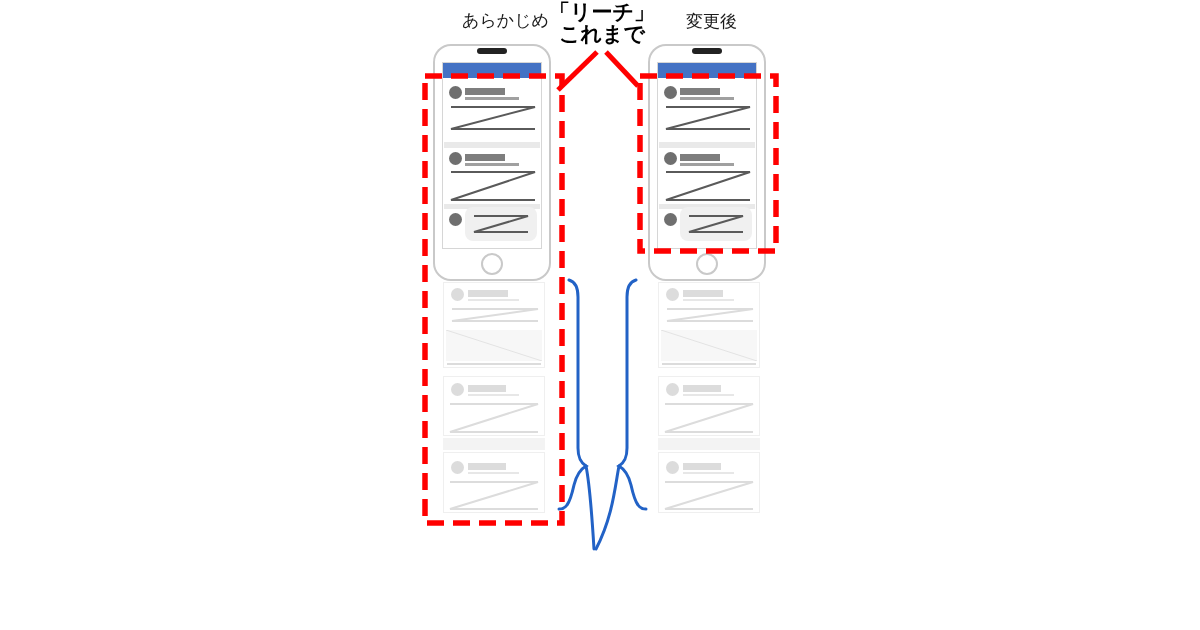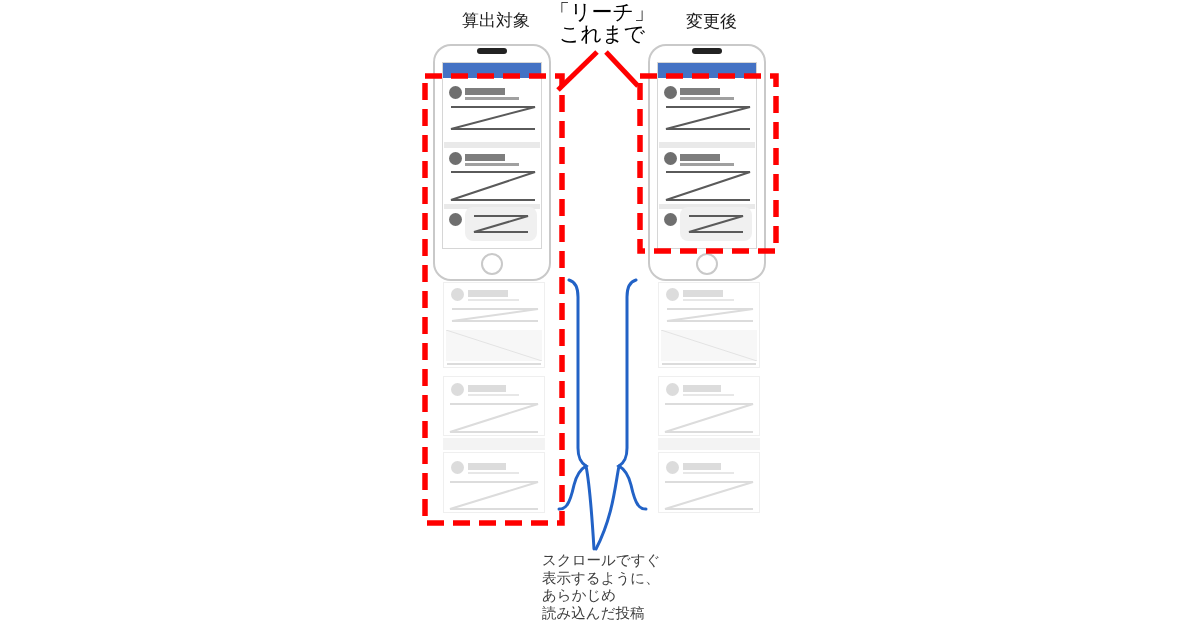--- a/index.html
+++ b/index.html
@@ -2,21 +2,21 @@
 <html style="--red: #ff0000; --header_blue: #4472c4; --brace_blue: #2262c6; --post_dark: #6f6f6f; --ghost_light: #dcdcdc; --text_dark: #3f3f3f;"><head>
 <meta charset="utf-8">
 <style>
   html,body{margin:0;padding:0;background:#fff;}
   .stage{position:relative;width:1200px;height:630px;background:#fff;overflow:hidden;
          font-family:"Liberation Sans","DejaVu Sans",sans-serif;}
 
   
   .col-label{position:absolute;font-size:17px;color:#1a1a1a;white-space:nowrap;}
   .reach-label{position:absolute;left:537px;top:1px;width:130px;text-align:center;
-               font-weight:normal;font-size:21px;line-height:22px;color:#000;}
+               font-weight:bold;font-size:21px;line-height:22px;color:#000;}
   .caption{position:absolute;left:542px;top:552px;width:140px;font-size:14.5px;
            line-height:17.5px;color:var(--text_dark,#3f3f3f);white-space:pre-line;}
 
   
   .phone{position:absolute;width:118px;height:237px;background:#fff;border-radius:18px;
          box-shadow:inset 0 0 0 2px #c9c9c9;}
   .speaker{position:absolute;left:44px;top:4px;width:30px;height:6px;border-radius:3px;background:#222;}
   .screen{position:absolute;left:9px;top:18px;width:100px;height:187px;background:#fff;
           border:1px solid #d6d6d6;box-sizing:border-box;overflow:hidden;}
   .appbar{position:absolute;left:0;top:0;width:100%;height:15px;background:var(--header_blue,#4472c4);}
@@ -47,21 +47,21 @@
   .overlay{position:absolute;left:0;top:0;pointer-events:none;}
   .dashred{fill:none;stroke:var(--red,#ff0000);stroke-width:5.5;stroke-dasharray:17 9;}
   .redline{stroke:var(--red,#ff0000);stroke-width:5;}
   .bluebrace{fill:none;stroke:var(--brace_blue,#2262c6);stroke-width:3;stroke-linecap:round;}
 </style>
 </head>
 <body>
 
 <div class="stage">
 
-  <div class="col-label" style="left:462px;top:9px;">算出対象</div>
+  <div class="col-label" style="left:462px;top:9px;">あらかじめ</div>
   <div class="reach-label">
     <div>「リーチ」</div>
     <div>これまで</div>
   </div>
   <div class="col-label" style="left:675px;top:10px;margin-left:11px;">変更後</div>
 
   <div class="phone" style="left:433px;top:44px;">
     <div class="speaker"></div>
     <div class="screen">
       <div class="appbar"></div>
@@ -181,24 +181,20 @@
     <div class="gcard" style="top:170px;height:61px;">
       <div class="gavatar" style="left:7px;top:8px;"></div>
       <div class="gbar" style="left:24px;top:10px;width:38px;"></div>
       <div class="gbar2" style="left:24px;top:19px;width:51px;"></div>
       <svg class="z" style="left:5px;top:27px;" width="90" height="31">
           <polyline class="gz" points="1,2 89,2 1,29 89,29"></polyline>
         </svg>
     </div>
   </div>
 
-  <div class="caption">スクロールですぐ
-表示するように、
-あらかじめ
-読み込んだ投稿</div>
 
   <svg class="overlay" width="1200" height="630">
     <rect class="dashred" x="425" y="76" width="137" height="447"></rect>
     <rect class="dashred" x="640" y="76" width="136" height="175"></rect>
     <line class="redline" x1="597" y1="52" x2="558" y2="90"></line>
     <line class="redline" x1="606" y1="52" x2="638" y2="86"></line>
     <path class="bluebrace" d="M569 280 C576 282 578 288 578 297 L578 448 C578 457 580 462 586 466 C579 470 576 477 574 485 C572 494 570 501 567 505 C565 508 562 509 559 509"></path>
     <path class="bluebrace" d="M586 466 C590 486 592 516 594 549"></path>
     <path class="bluebrace" d="M636 280 C629 282 627 288 627 297 L627 448 C627 457 625 462 619 466 C626 470 629 477 631 485 C633 494 635 501 638 505 C640 508 643 509 646 509"></path>
     <path class="bluebrace" d="M619 466 C615 486 613 516 596 549"></path>

